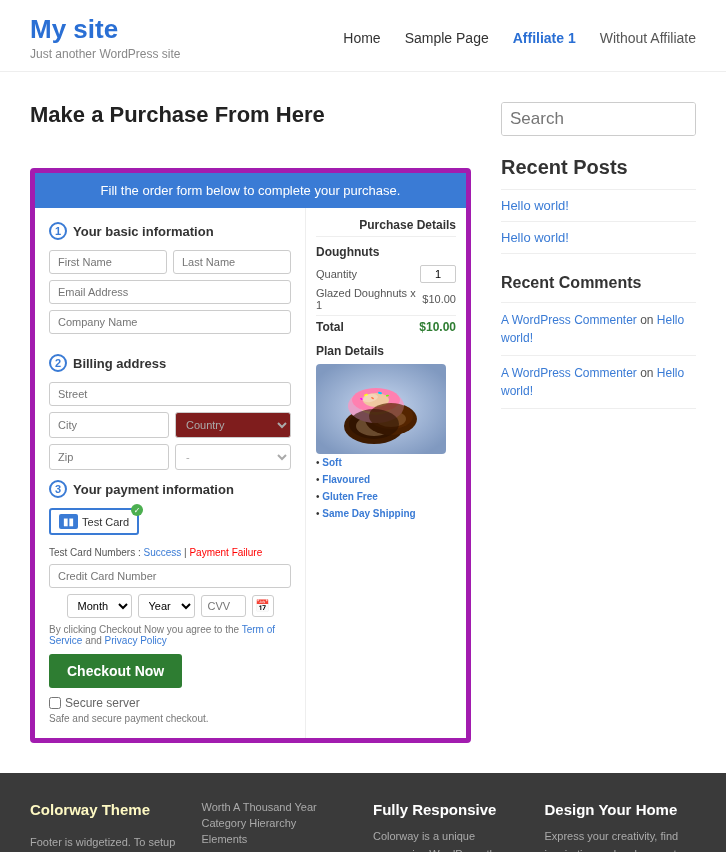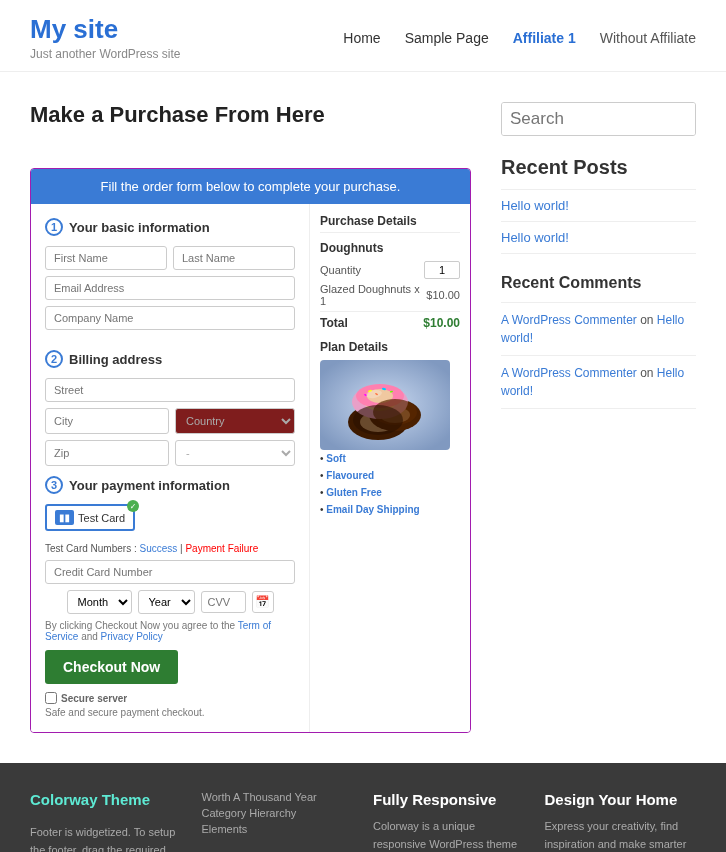--- a/index.html
+++ b/index.html
@@ -7,21 +7,21 @@
 
     
     .main-layout { display: flex; gap: 30px; padding: 30px 30px 30px; max-width: 726px; }
     .content-area { flex: 1; }
     .sidebar { width: 195px; flex-shrink: 0; }
 
     
     .page-title { font-size: 22px; font-weight: bold; color: #222; margin-bottom: 16px; }
 
     
-    .order-form-container { border: 1px solid #a21caf; border-radius: 4px; overflow: hidden; margin-top: 40px; }
+    .order-form-container { border: 5px solid #a21caf; border-radius: 4px; overflow: hidden; margin-top: 40px; }
     .order-form-header { background: #3a7bd5; color: #fff; text-align: center; padding: 10px; font-size: 13px; }
 
     .form-body { display: flex; background: #fff; }
     .form-left { flex: 1; padding: 14px 14px; border-right: 1px solid #eee; }
     .form-right { width: 160px; padding: 10px; }
 
     
     .section-heading { display: flex; align-items: center; gap: 6px; font-size: 13px; font-weight: bold; color: #333; margin-bottom: 10px; margin-top: 14px; }
     .section-heading:first-child { margin-top: 0; }
     .section-num { width: 18px; height: 18px; border: 2px solid #3a7bd5; border-radius: 50%; display: flex; align-items: center; justify-content: center; font-size: 11px; color: #3a7bd5; font-weight: bold; flex-shrink: 0; }
@@ -52,21 +52,21 @@
     .calendar-icon { width: 22px; height: 22px; border: 1px solid #ccc; border-radius: 3px; display: flex; align-items: center; justify-content: center; font-size: 12px; color: #666; }
 
     .terms-text { font-size: 10px; color: #777; margin-bottom: 8px; }
     .terms-text a { color: #3a7bd5; text-decoration: none; }
 
     .checkout-btn { background: #2e7d32; color: #fff; border: none; border-radius: 3px; padding: 9px 18px; font-size: 14px; font-weight: bold; cursor: pointer; width: auto; }
 
     .secure-row { display: flex; align-items: center; gap: 4px; margin-top: 8px; font-size: 10px; color: #666; }
 
     
-    .purchase-title { font-size: 12px; font-weight: bold; color: #333; margin-bottom: 8px; border-bottom: 1px solid #eee; padding-bottom: 4px; }
+    .purchase-title { font-size: 12px; font-weight: bold; color: #333; margin-bottom: 8px; border-bottom: 1px solid #eee; padding-bottom: 4px; text-align: right; }
     .product-name { font-size: 12px; font-weight: bold; margin-bottom: 6px; }
     .detail-row { display: flex; justify-content: space-between; align-items: center; margin-bottom: 4px; font-size: 11px; color: #555; }
     .detail-row input { width: 36px; border: 1px solid #ccc; border-radius: 2px; padding: 2px 4px; font-size: 11px; text-align: center; }
     .total-row { display: flex; justify-content: space-between; font-size: 12px; font-weight: bold; border-top: 1px solid #eee; padding-top: 4px; margin-top: 2px; }
     .total-amount { color: #2e7d32; }
 
     .plan-title { font-size: 12px; font-weight: bold; margin-top: 10px; margin-bottom: 6px; }
     .plan-features { font-size: 10px; color: #333; line-height: 1.7; }
     .plan-features .feature { color: #3a7bd5; font-weight: bold; }
 
@@ -185,21 +185,21 @@
             <span>By clicking Checkout Now you agree to the</span>
             <a href="#" style="color:#3a7bd5;text-decoration:none;">Term of Service</a>
             and
             <a href="#" style="color:#3a7bd5;text-decoration:none;">Privacy Policy</a>
           </div>
 
           <button class="checkout-btn">Checkout Now</button>
 
           <div class="secure-row">
             <input type="checkbox" style="width: 12px; height: 12px;">
-            <span style="font-size:10px;color:#666;font-weight:bold;">Secure server</span>
+            <span style="font-size:12px;color:#666;font-weight:normal;">Secure server</span>
           </div>
           <div style="font-size:10px;color:#777;margin-top:3px;">Safe and secure payment checkout.</div>
         </div>
 
         <div class="form-right">
           <div class="purchase-title">Purchase Details</div>
           <div class="product-name">Doughnuts</div>
 
           <div class="detail-row">
             <span>Quantity</span>
@@ -249,21 +249,21 @@
               <ellipse cx="58" cy="60" rx="25" ry="15" fill="#2a1000" opacity="0.6"></ellipse>
 
               <ellipse cx="54" cy="34" rx="8" ry="4" fill="rgba(255,255,255,0.25)" transform="rotate(-10,54,34)"></ellipse>
             </svg>
           </div>
 
           <div class="plan-features">
             <div>• <span class="feature">Soft</span></div>
             <div>• <span class="feature">Flavoured</span></div>
             <div>• <span class="feature">Gluten Free</span></div>
-            <div>• <span class="feature">Email Day Shipping</span></div>
+            <div>• <span class="feature">Same Day Shipping</span></div>
           </div>
         </div>
       </div>
     </div>
   </div>
 
   <div class="sidebar">
     <div class="search-box">
       <input type="text" placeholder="Search" style="">
       <button>🔍</button>
@@ -288,21 +288,21 @@
       <a href="#" style="color:#3a7bd5;text-decoration:none;">A WordPress Commenter</a>
       <span> on </span>
       <a href="#" style="color:#3a7bd5;text-decoration:none;">Hello world!</a>
     </div>
     <hr class="sidebar-divider">
   </div>
 </div>
 
 <footer style="background:#3a3a3a;color:#bbb;padding:28px 30px 20px;display:flex;gap:20px;">
   <div style="flex:1;">
-    <div style="color:#5eead4;font-size:15px;font-weight:bold;margin-bottom:16px;">Colorway Theme</div>
+    <div style="color:#fef9c3;font-size:15px;font-weight:bold;margin-bottom:16px;">Colorway Theme</div>
     <div style="font-size:11px;line-height:1.6;color:#aaa;">Footer is widgetized. To setup the footer, drag the required Widgets in Appearance -&gt; Widgets Tab First, Second, Third and Fourth Footer Widget</div>
   </div>
   <div style="flex:1;">
     <a href="#" style="display:block;font-size:11px;color:#aaa;text-decoration:none;margin-bottom:4px;">Worth A Thousand Year</a>
     <a href="#" style="display:block;font-size:11px;color:#aaa;text-decoration:none;margin-bottom:4px;">Category Hierarchy</a>
     <a href="#" style="display:block;font-size:11px;color:#aaa;text-decoration:none;margin-bottom:4px;">Elements</a>
   </div>
   <div style="flex:1;">
     <div style="color:#fff;font-size:15px;font-weight:bold;margin-bottom:10px;">Fully Responsive</div>
     <div style="font-size:11px;line-height:1.6;color:#aaa;">Colorway is a unique responsive WordPress theme design is fabulous enough giving your absolute reason to stay on your site.</div>

